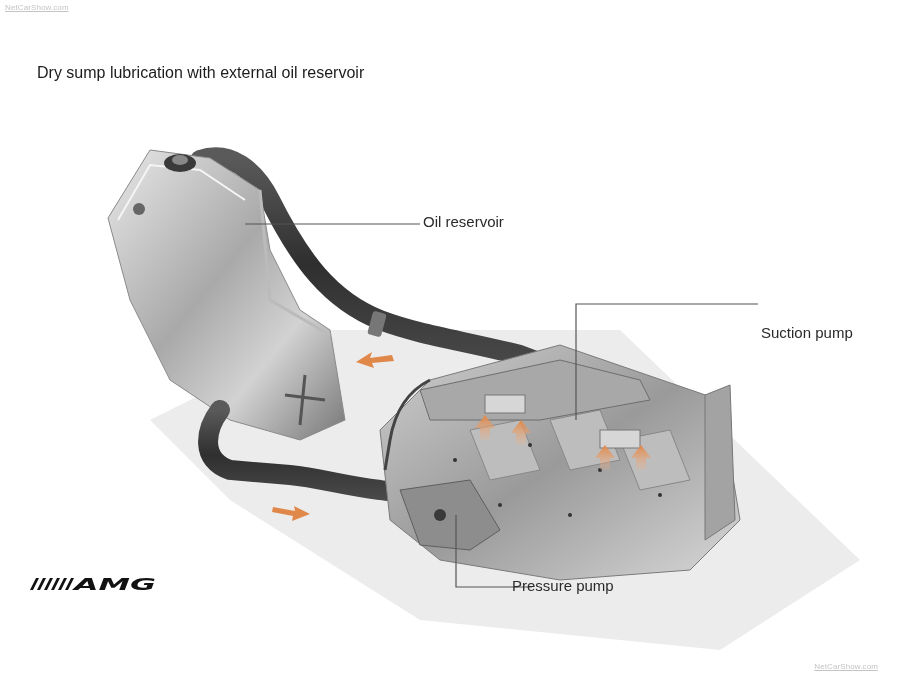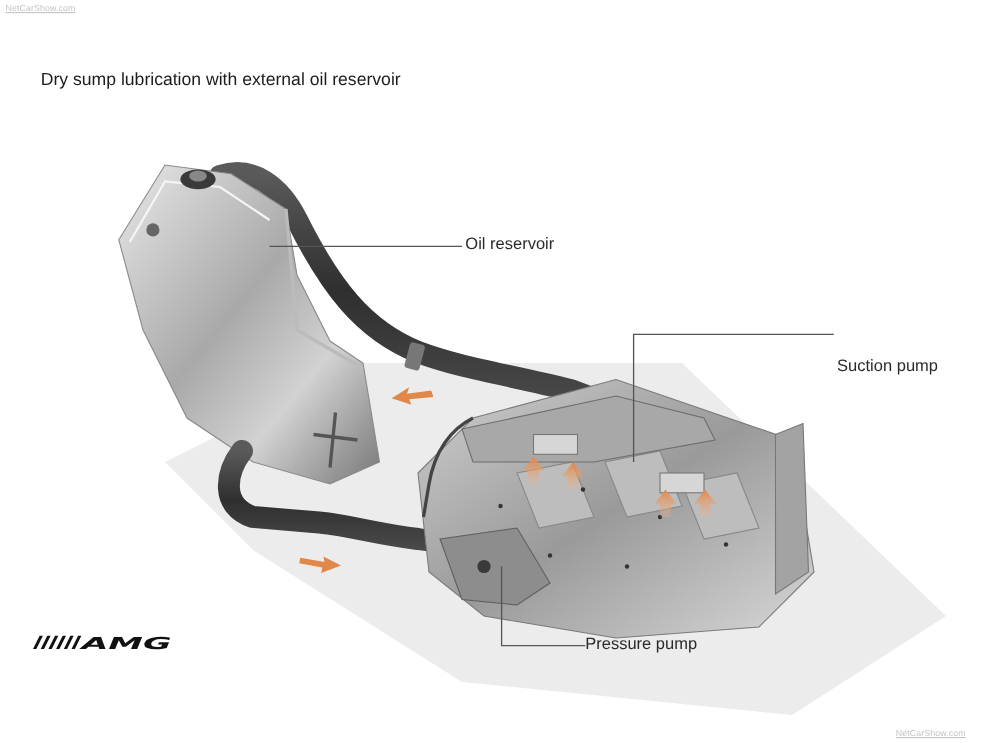--- a/index.html
+++ b/index.html
@@ -125,21 +125,21 @@
 
   <g stroke="#555" stroke-width="1.2" fill="none">
     <line x1="245" y1="224" x2="420" y2="224"></line>
     <polyline points="576,420 576,304 758,304"></polyline>
     <polyline points="456,515 456,587 532,587"></polyline>
   </g>
 </svg>
 
 <div class="label" style="left:423px; top:213px;">Oil reservoir</div>
 <div class="label" style="left:761px; top:293px;margin-top:31px;">Suction pump</div>
-<div class="label" style="left:532px; top:577px;">Pressure pump</div>
+<div class="label" style="left:512px; top:577px;">Pressure pump</div>
 
 <svg class="amg-logo" width="132" height="20" viewBox="0 0 132 20">
   <g fill="#111">
     <path d="M2 16 L8 4 L11 4 L5 16 Z"></path>
     <path d="M9 16 L15 4 L18 4 L12 16 Z"></path>
     <path d="M16 16 L22 4 L25 4 L19 16 Z"></path>
     <path d="M23 16 L29 4 L32 4 L26 16 Z"></path>
     <path d="M30 16 L36 4 L39 4 L33 16 Z"></path>
     <path d="M37 16 L43 4 L46 4 L40 16 Z"></path>
   </g>

